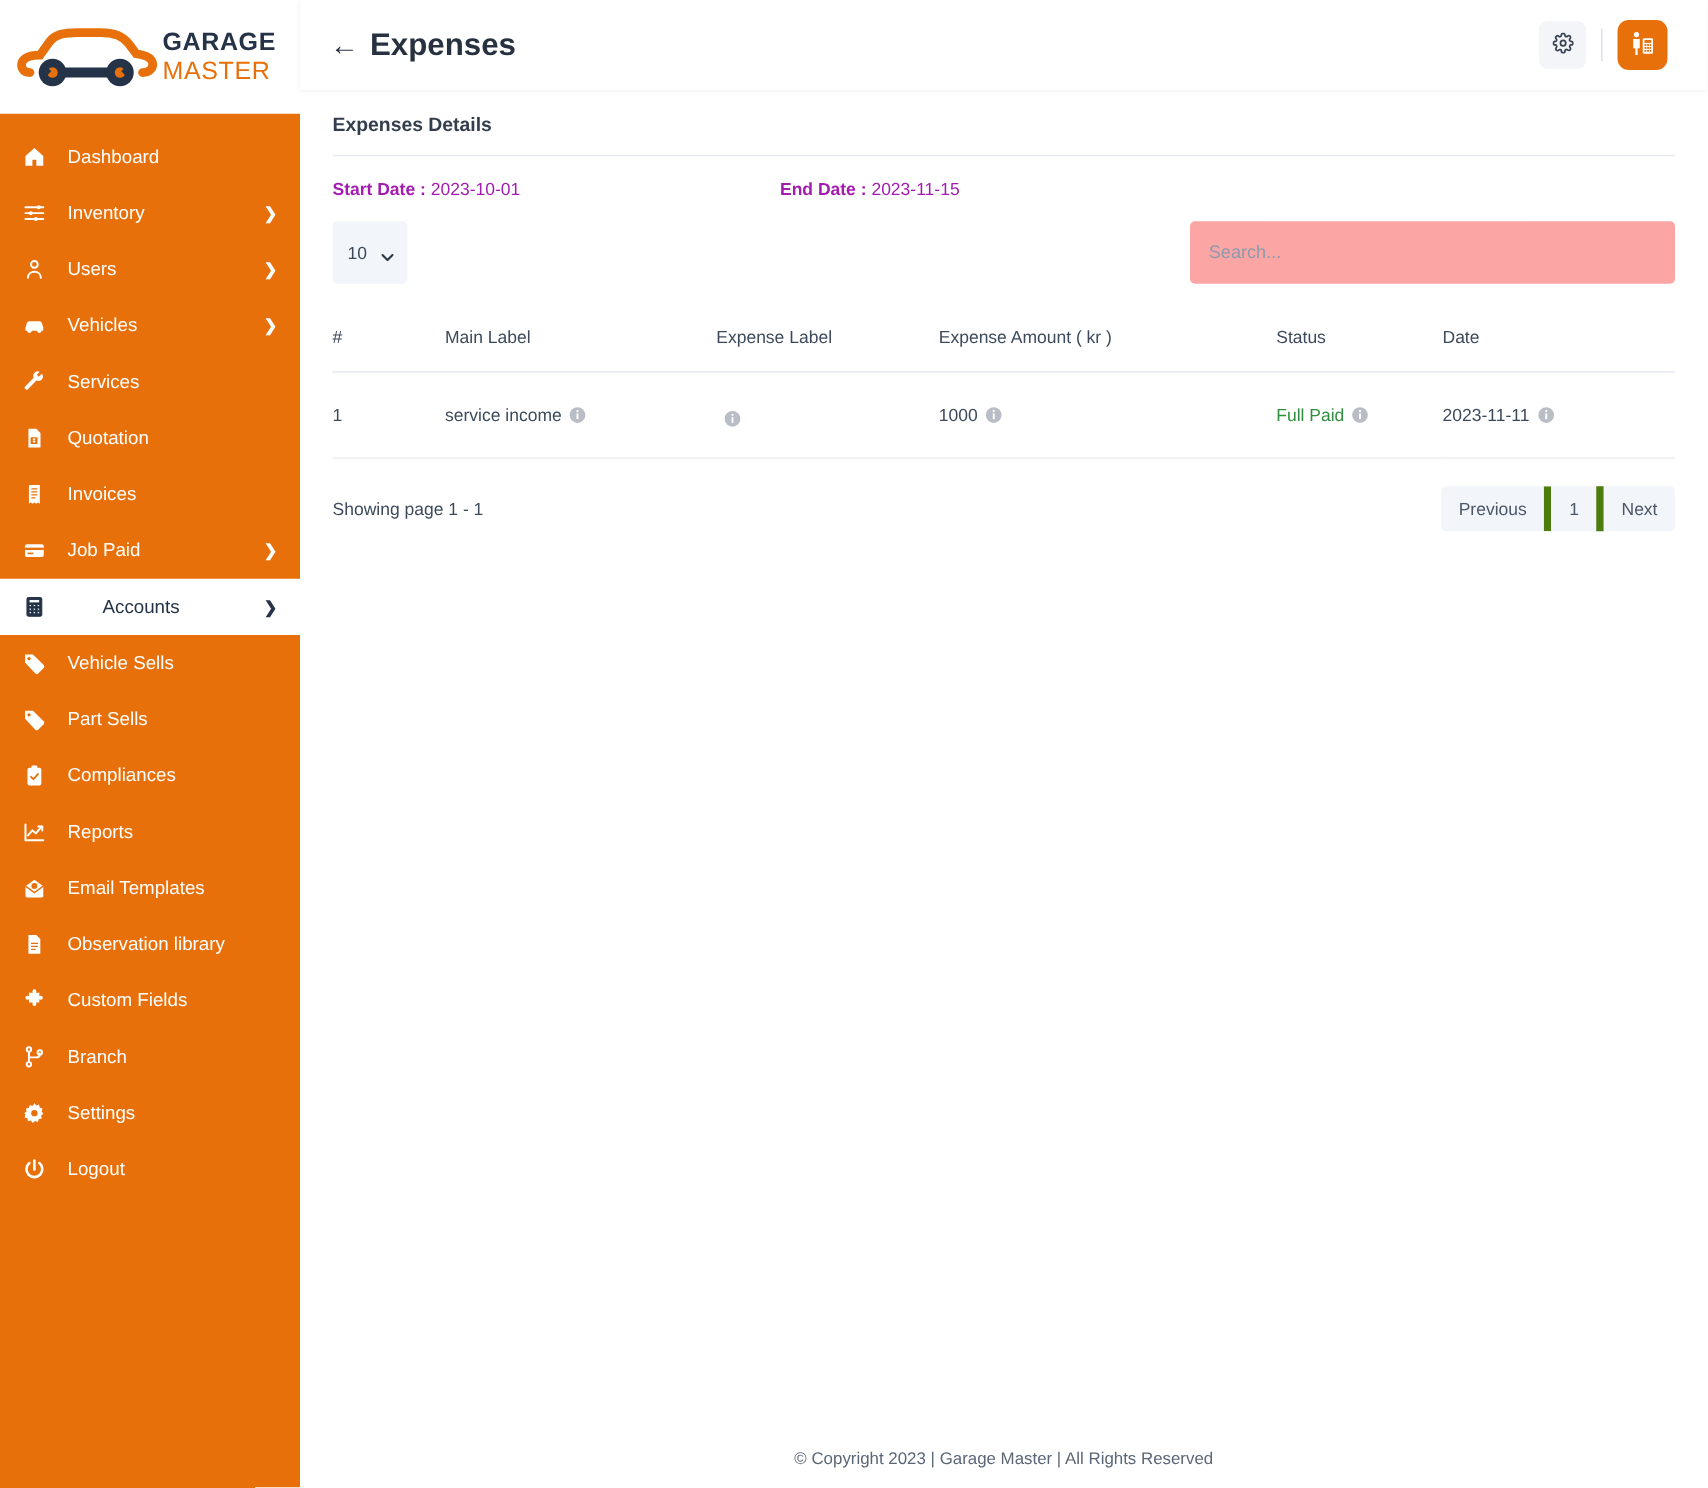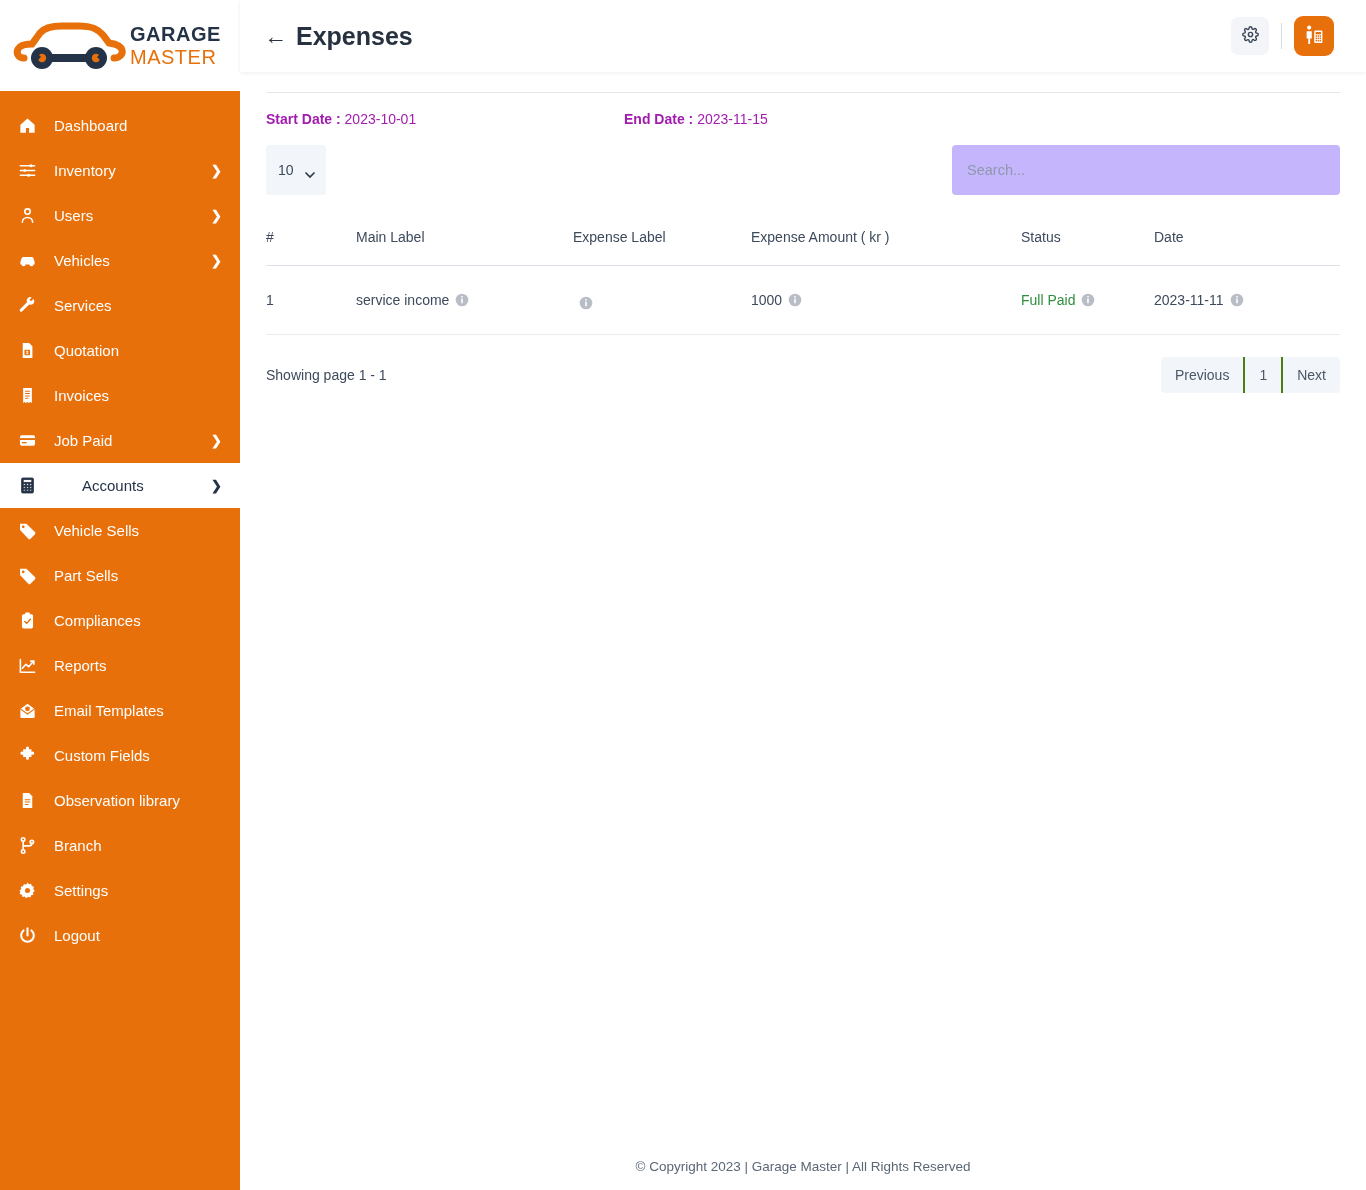--- a/index.html
+++ b/index.html
@@ -107,21 +107,21 @@
     background-image: none;
   }
   .select-wrap { position: relative; width: 60px; }
   .select-wrap .caret {
     position: absolute; right: 11px; top: 19px; pointer-events: none;
     width: 10px; height: 6px;
   }
   .search-input {
     margin-left: auto;
     width: 388px; height: 50px;
-    background: #c4b5fd; border: none; border-radius: 4px;
+    background: #fca5a5; border: none; border-radius: 4px;
     padding: 0 15px; font-size: 14.5px; color: #3d4a5c;
     font-family: "Liberation Sans", sans-serif;
   }
   .search-input::placeholder { color: #8e99ab; }
 
   table.data { width: 100%; border-collapse: collapse; }
   table.data th {
     text-align: left; font-size: 14px; font-weight: normal; color: #3d4a5c;
     padding: 14px 0 20px 0; border-bottom: 1px solid #dfe3e9;
   }
@@ -139,21 +139,21 @@
   .info-ico { width: 14px; height: 14px; flex: none; cursor: pointer; }
 
   .footer-row { display: flex; align-items: center; margin-top: 22px; }
   .showing { font-size: 14px; color: #3d4a5c; }
   .pager { margin-left: auto; display: flex; }
   .pg-btn {
     background: #f2f5f9; border: none;
     font-family: "Liberation Sans", sans-serif;
     font-size: 14px; color: #4b5768;
     padding: 10px 14px; cursor: pointer;
-    border-right: 2px solid #4d7c0f;
+    border-right: 6px solid #4d7c0f;
   }
   .pg-btn:last-child { border-right: none; }
   .pg-btn.first { border-radius: 4px 0 0 4px; }
   .pg-btn.last { border-radius: 0 4px 4px 0; }
 
   .page-footer {
     position: absolute; left: 240px; bottom: 0; width: 1126px;
     text-align: center; font-size: 13.5px; color: #5b6676;
     padding-bottom: 16px;
   }
@@ -326,33 +326,33 @@
               <path d="M3 10 L12 3.5 L21 10 V20 a1.5 1.5 0 0 1-1.5 1.5 h-15 A1.5 1.5 0 0 1 3 20 Z" fill="currentColor"></path>
               <circle cx="12" cy="9.8" r="3" fill="#E8700A"></circle>
               <path d="M3 10 L12 16.5 L21 10" stroke="#E8700A" stroke-width="1.4" fill="none"></path>
             </svg>
           </span>
           <span class="lbl">Email Templates</span>
         </a>
         <a class="nav-item">
           <span class="ico">
             <svg width="19" height="19" viewBox="0 0 24 24">
-              <path d="M10 2.5a2 2 0 0 1 4 0c0 .7-.4 1-.4 1.5h3.4v3.4c.5 0 .8-.4 1.5-.4a2 2 0 0 1 0 4c-.7 0-1-.4-1.5-.4v3.4h-3.4c0 .5.4.8.4 1.5a2 2 0 0 1-4 0c0-.7.4-1 .4-1.5H6.5v-3.4c-.5 0-.8.4-1.5.4a2 2 0 0 1 0-4c.7 0 1 .4 1.5.4V4h3.9c0-.5-.4-.8-.4-1.5z" fill="currentColor"></path>
-            </svg>
-          </span>
-          <span class="lbl">Custom Fields</span>
-        </a>
-        <a class="nav-item">
-          <span class="ico">
-            <svg width="19" height="19" viewBox="0 0 24 24">
               <path d="M6 2.5h8l4 4v15H6z" fill="currentColor"></path>
               <path d="M8.6 11h7M8.6 14h7M8.6 17h4.6" stroke="#E8700A" stroke-width="1.3" fill="none"></path>
             </svg>
           </span>
           <span class="lbl">Observation library</span>
+        </a>
+        <a class="nav-item">
+          <span class="ico">
+            <svg width="19" height="19" viewBox="0 0 24 24">
+              <path d="M10 2.5a2 2 0 0 1 4 0c0 .7-.4 1-.4 1.5h3.4v3.4c.5 0 .8-.4 1.5-.4a2 2 0 0 1 0 4c-.7 0-1-.4-1.5-.4v3.4h-3.4c0 .5.4.8.4 1.5a2 2 0 0 1-4 0c0-.7.4-1 .4-1.5H6.5v-3.4c-.5 0-.8.4-1.5.4a2 2 0 0 1 0-4c.7 0 1 .4 1.5.4V4h3.9c0-.5-.4-.8-.4-1.5z" fill="currentColor"></path>
+            </svg>
+          </span>
+          <span class="lbl">Custom Fields</span>
         </a>
         <a class="nav-item">
           <span class="ico">
             <svg width="19" height="19" viewBox="0 0 24 24">
               <circle cx="6.5" cy="4.5" r="2.2" fill="none" stroke="currentColor" stroke-width="2" stroke-linecap="round" stroke-linejoin="round"></circle>
               <circle cx="6.5" cy="19.5" r="2.2" fill="none" stroke="currentColor" stroke-width="2" stroke-linecap="round" stroke-linejoin="round"></circle>
               <circle cx="17.5" cy="7.5" r="2.2" fill="none" stroke="currentColor" stroke-width="2" stroke-linecap="round" stroke-linejoin="round"></circle>
               <path d="M6.5 6.7v10.6M6.5 12.5h7c2.3 0 4-1.2 4-3v-.8" fill="none" stroke="currentColor" stroke-width="2" stroke-linecap="round" stroke-linejoin="round"></path>
             </svg>
           </span>
@@ -413,20 +413,21 @@
               <rect x="13.6" y="16.9" width="1.5" height="1.5" fill="#E8700A"></rect>
               <rect x="15.7" y="16.9" width="1.5" height="1.5" fill="#E8700A"></rect>
               <rect x="17.8" y="16.9" width="1.2" height="1.5" fill="#E8700A"></rect>
             </svg>
           </span>
         </button>
       </div>
     </header>
 
     <div class="content">
+      <h2 class="section-title">Expenses Details</h2>
       <div class="hr"></div>
 
       <div class="date-row">
         <div class="d1">
           <b>Start Date :</b>
           <span>2023-10-01</span>
         </div>
         <div>
           <b>End Date :</b>
           <span>2023-11-15</span>

